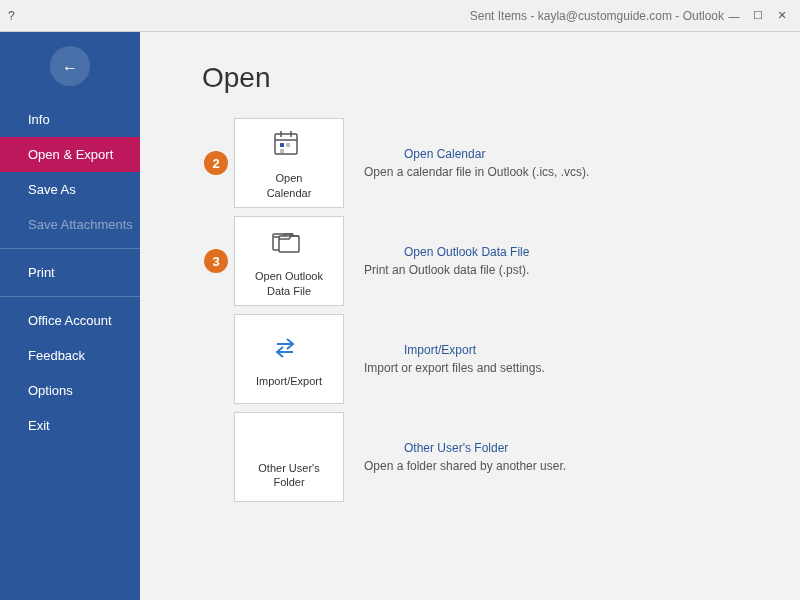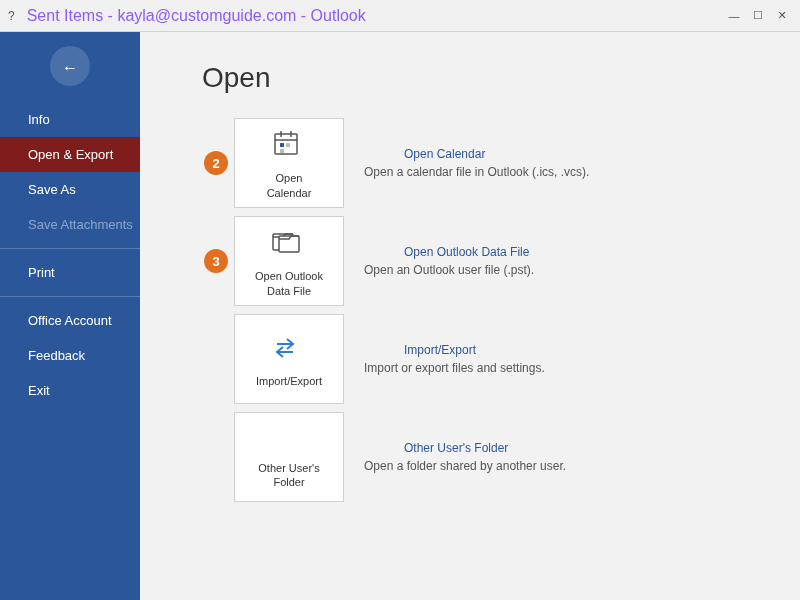--- a/index.html
+++ b/index.html
@@ -9,23 +9,23 @@
       height: 32px;
       background: #f0f0f0;
       display: flex;
       align-items: center;
       justify-content: space-between;
       padding: 0 8px;
       border-bottom: 1px solid #d0d0d0;
     }
     .title-bar-title {
       flex: 1;
-      text-align: left;
-      font-size: 16px;
-      color: #8b5cf6;
+      text-align: right;
+      font-size: 12px;
+      color: #737373;
     }
     .title-bar-controls {
       display: flex;
       gap: 4px;
     }
     .title-bar-btn {
       width: 20px;
       height: 20px;
       display: flex;
       align-items: center;
@@ -70,21 +70,21 @@
     }
 
     .sidebar-item {
       padding: 10px 28px;
       color: white;
       font-size: 13px;
       cursor: pointer;
       white-space: nowrap;
     }
     .sidebar-item.active {
-      background: #7f1d1d;
+      background: #be185d;
     }
     .sidebar-item.disabled {
       color: rgba(255,255,255,0.45);
       cursor: default;
     }
     .sidebar-divider {
       border: none;
       border-top: 1px solid rgba(255,255,255,0.2);
       margin: 6px 0;
     }
@@ -203,20 +203,21 @@
     <div id="sidebar-items">
         <div class="sidebar-item">Info</div>
         <div class="sidebar-item active">Open &amp; Export</div>
         <div class="sidebar-item">Save As</div>
         <div class="sidebar-item disabled">Save Attachments</div>
         <hr class="sidebar-divider">
         <div class="sidebar-item">Print</div>
         <hr class="sidebar-divider">
         <div class="sidebar-item">Office Account</div>
         <div class="sidebar-item">Feedback</div>
+        <div class="sidebar-item">Options</div>
         <div class="sidebar-item">Exit</div>
       </div>
   </div>
 
   <div class="main">
     <div class="page-title">Open</div>
 
     <div class="options-list" id="options-list">
         <div class="option-row" style="margin-left: 32px; margin-bottom: 4px;">
           <div class="step-badge">2</div>
@@ -243,21 +244,21 @@
             <div class="option-icon icon-pst"><svg viewBox="0 0 36 32" fill="none" xmlns="http://www.w3.org/2000/svg">
       <rect x="2" y="8" width="20" height="16" rx="1" stroke="#555" stroke-width="1.5" fill="none"></rect>
       <path d="M2 11 L12 11 L14 8 L22 8" stroke="#555" stroke-width="1.5" fill="none"></path>
       <rect x="8" y="10" width="20" height="16" rx="1" stroke="#555" stroke-width="1.5" fill="white"></rect>
       <path d="M8 13 L18 13 L20 10 L28 10" stroke="#555" stroke-width="1.5" fill="none"></path>
     </svg></div>
             <div class="option-card-label">Open Outlook<br>Data File</div>
           </div>
           <div class="option-info">
             <div class="option-info-title">Open Outlook Data File</div>
-            <div class="option-info-desc">Open an Outlook user file (.pst).</div>
+            <div class="option-info-desc">Print an Outlook data file (.pst).</div>
           </div>
         </div>
         <div class="option-row" style="margin-left: 32px; margin-bottom: 4px;">
           <div class="option-card">
             <div class="option-icon icon-import"><svg viewBox="0 0 36 32" fill="none" xmlns="http://www.w3.org/2000/svg">
       <line x1="6" y1="13" x2="22" y2="13" stroke="#2b7dd6" stroke-width="2"></line>
       <polyline points="16,8 22,13 16,18" stroke="#2b7dd6" stroke-width="2" fill="none"></polyline>
       <line x1="6" y1="21" x2="22" y2="21" stroke="#2b7dd6" stroke-width="2"></line>
       <polyline points="12,26 6,21 12,16" stroke="#2b7dd6" stroke-width="2" fill="none"></polyline>
     </svg></div>

